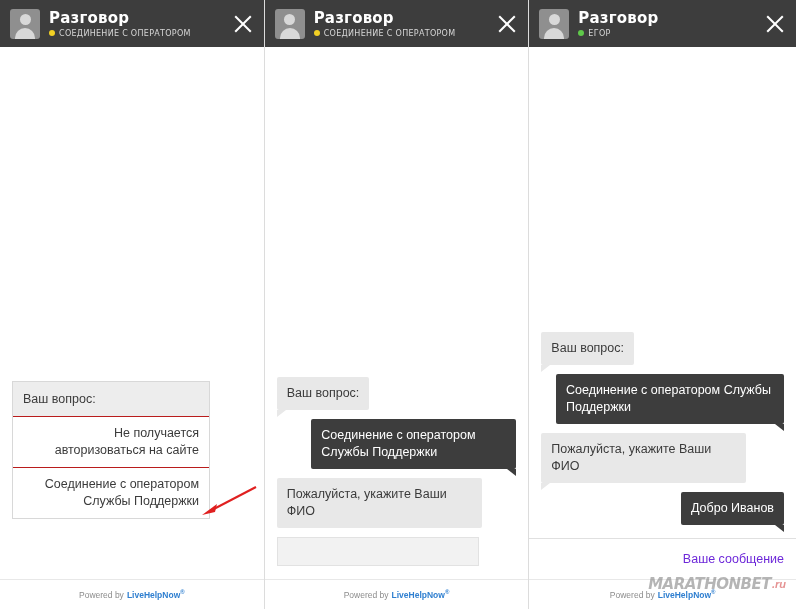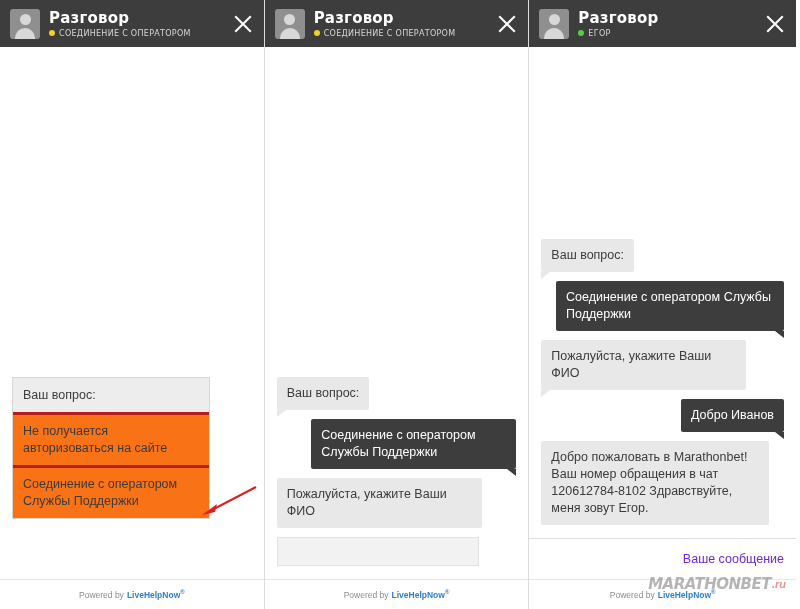--- a/index.html
+++ b/index.html
@@ -170,24 +170,24 @@
     border: 1px solid #d8d8d8;
     font-size: 12.5px;
     color: #3b3b3b;
   }
   .menu-q {
     padding: 9px 10px;
     background: #ededed;
     line-height: 16px;
   }
   .menu-opt {
-    background: #f97316;
-    border-top: 3px solid #b91c1c;
+    background: #ffffff;
+    border-top: 1px solid #b91c1c;
     padding: 8px 10px;
-    text-align: left;
+    text-align: right;
     line-height: 17px;
     cursor: pointer;
   }
   .arrow {
     position: absolute;
     left: 196px;
     bottom: 62px;
     width: 62px; height: 34px;
     pointer-events: none;
   }
@@ -333,21 +333,20 @@
       </div>
       <div class="close-btn"></div>
     </div>
 
     <div class="body">
       <div class="msgs">
         <div class="msg in">Ваш вопрос:</div>
         <div class="msg out wide">Соединение с оператором Службы Поддержки</div>
         <div class="msg in">Пожалуйста, укажите Ваши ФИО</div>
         <div class="msg out">Добро Иванов</div>
-        <div class="msg in notail wide">Добро пожаловать в Marathonbet! Ваш номер обращения в чат 120612784-8102 Здравствуйте, меня зовут Егор.</div>
       </div>
     </div>
 
     <div class="composer">
       <div class="composer-placeholder">Ваше сообщение</div>
     </div>
 
     <div class="footer">
       <span>Powered by</span>
       <span class="brand"><span>LiveHelpNow</span><span class="r">®</span></span>

